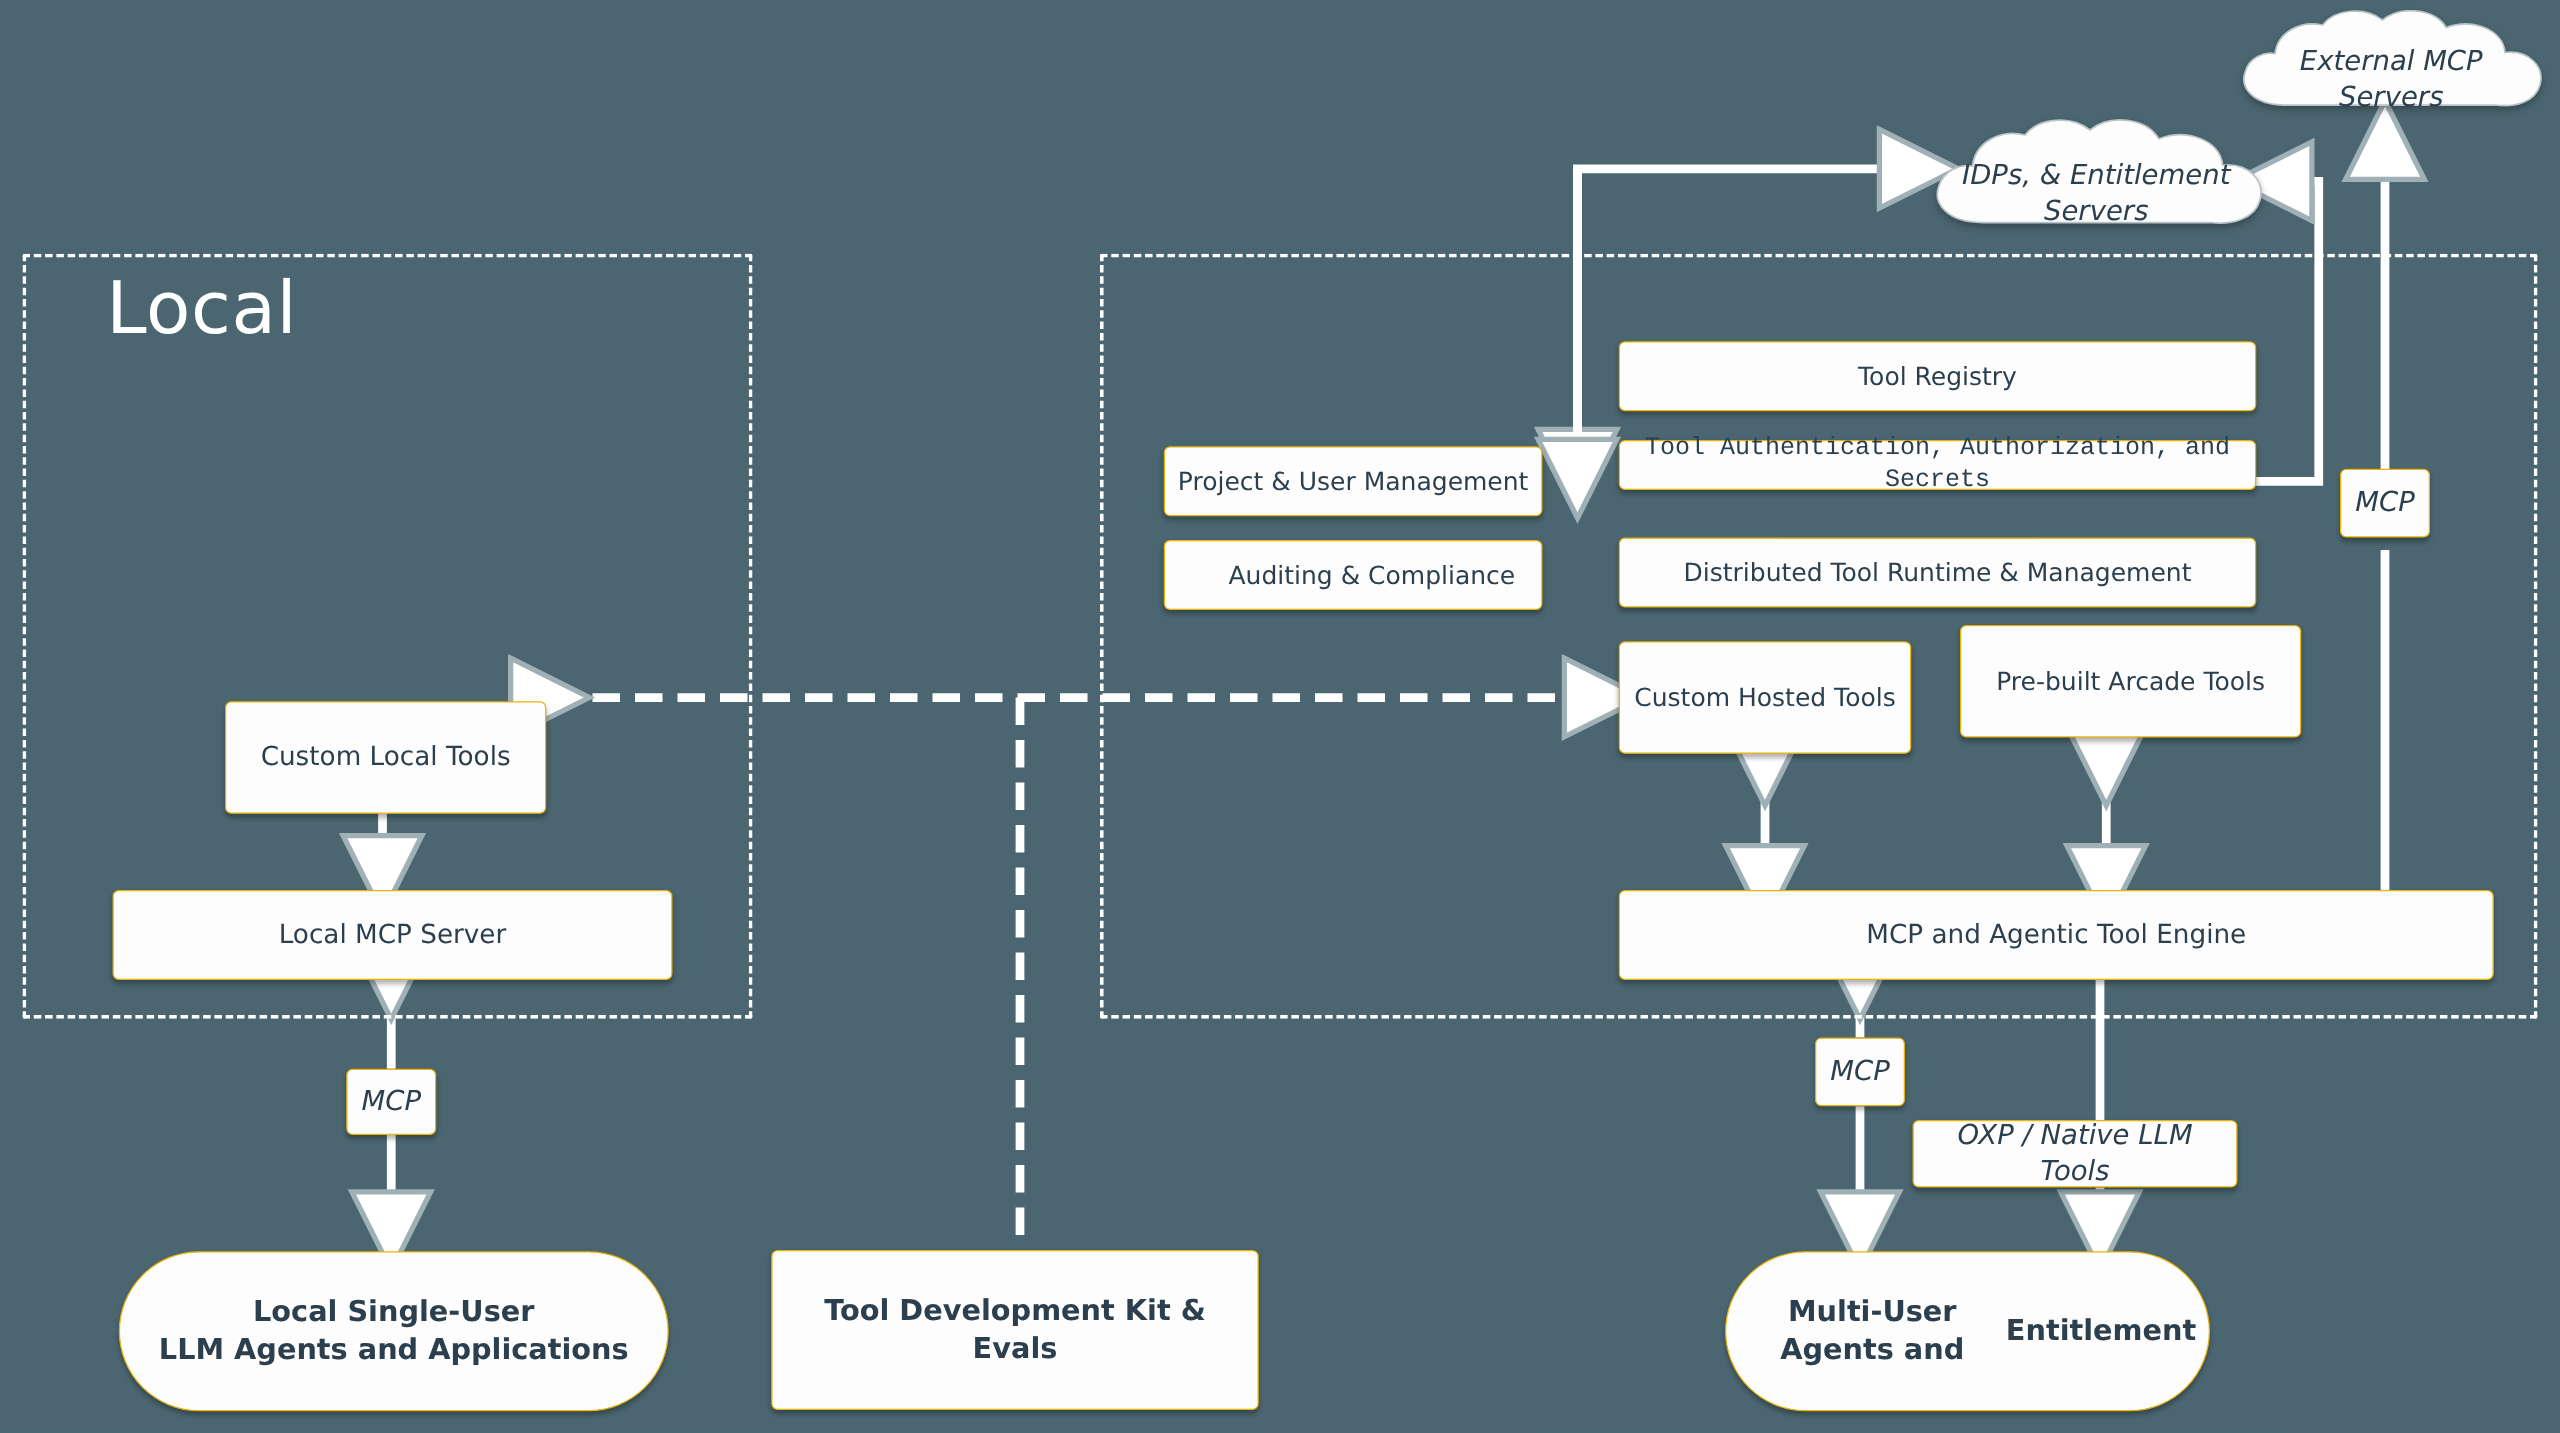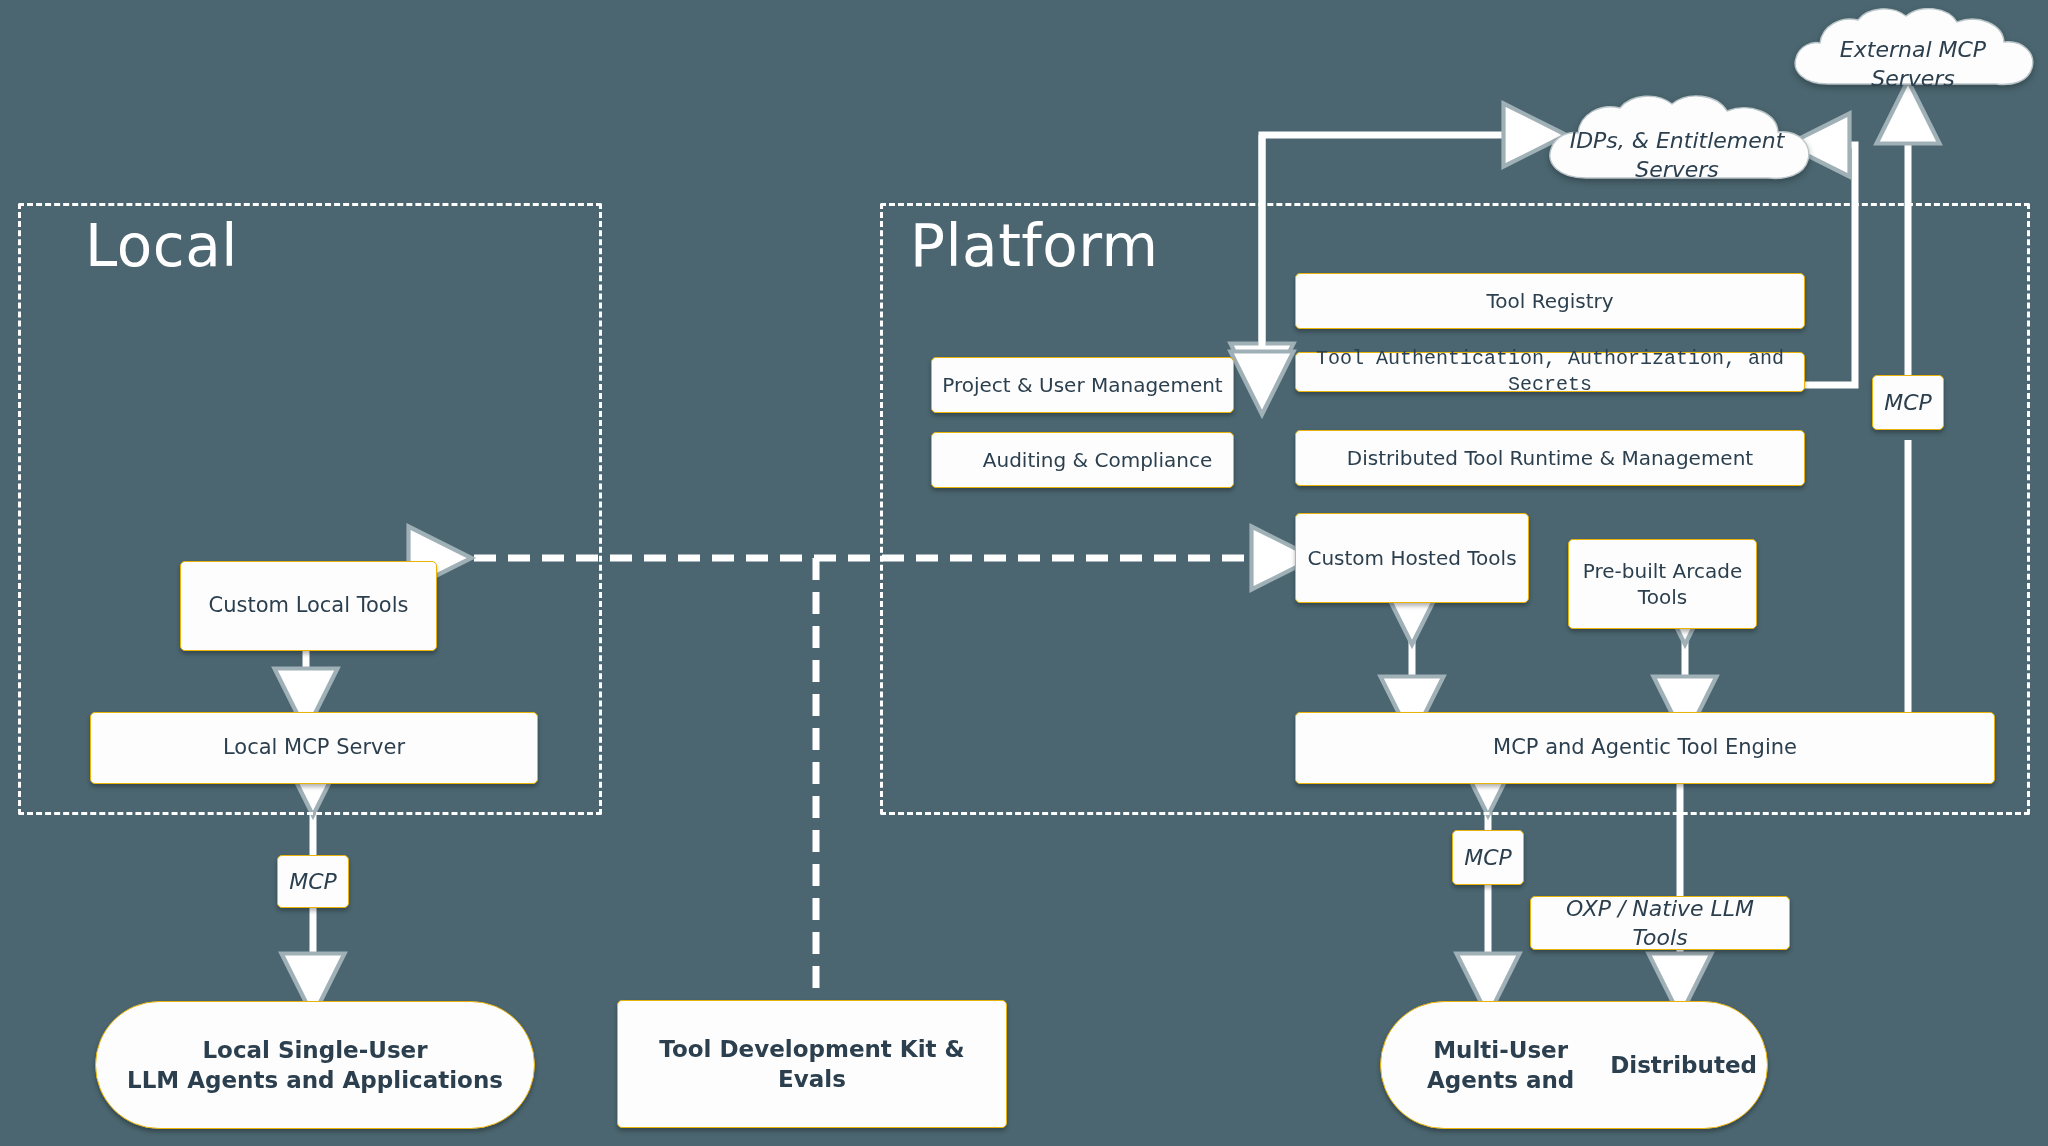--- a/index.html
+++ b/index.html
@@ -109,21 +109,20 @@
 
       <line x1="1908" y1="730" x2="1908" y2="440"></line>
       <line x1="1908" y1="400" x2="1908" y2="112" marker-end="url(#ah)"></line>
     </g>
   </svg>
 
   <div class="group" style="left:18px;top:203px;width:584px;height:612px;"></div>
   <div class="group-title" style="left:42px;top:212px;margin-left:43px;">Local</div>
 
   <div class="group" style="left:880px;top:203px;width:1150px;height:612px;"></div>
-  <div class="group-title" style="left:910px;top:212px;">Platform</div>
 
   <div class="cloud" style="left:1782px;top:8px;width:262px;height:92px;">
     <svg class="cloud-shape" viewBox="0 0 262 92" preserveAspectRatio="none">
       <path d="M46,76 C20,76 10,62 14,50 C17,38 30,33 38,35 C40,18 58,8 76,12 C86,-1 110,-3 124,8
                C139,-4 166,-1 175,14 C196,6 221,16 222,34 C242,32 254,46 250,60 C246,74 230,78 214,76 Z" fill="#fdfdfd" stroke="#b9c4c8" stroke-width="1.4"></path>
     </svg>
     <span>External MCP Servers</span>
   </div>
 
   <div class="cloud" style="left:1536px;top:95px;width:282px;height:100px;">
@@ -152,28 +151,28 @@
   <div class="box small" style="left:931px;top:432px;width:303px;height:56px;padding-left:40px;">Auditing &amp; Compliance</div>
 
   <div class="box small" style="left:1295px;top:273px;width:510px;height:56px;">Tool Registry</div>
 
   <div class="box small" style="left:1295px;top:352px;width:510px;height:40px;font-family:Liberation Mono, monospace;">Tool Authentication, Authorization, and Secrets</div>
 
   <div class="box small" style="left:1295px;top:430px;width:510px;height:56px;">Distributed Tool Runtime &amp; Management</div>
 
   <div class="box small" style="left:1295px;top:513px;width:234px;height:90px;">Custom Hosted Tools</div>
 
-  <div class="box small" style="left:1568px;top:539px;width:189px;height:90px;">Pre-built Arcade Tools</div>
+  <div class="box small" style="left:1568px;top:500px;width:273px;height:90px;text-align:right;">Pre-built Arcade Tools</div>
 
   <div class="box" style="left:1295px;top:712px;width:700px;height:72px;">MCP and Agentic Tool Engine</div>
 
   <div class="box badge" style="left:1452px;top:830px;width:72px;height:55px;">MCP</div>
 
   <div class="box badge" style="left:1530px;top:896px;width:260px;height:54px;">OXP / Native LLM Tools</div>
 
   <div class="box badge" style="left:1872px;top:375px;width:72px;height:55px;">MCP</div>
 
   <div class="box pill bold" style="left:1380px;top:1001px;width:388px;height:128px;flex-direction:row;">
     <span>Multi-User Agents and</span>
-    <span>Distributed</span>
+    <span>Entitlement</span>
   </div>
 
 </div>
 
 </body></html>

